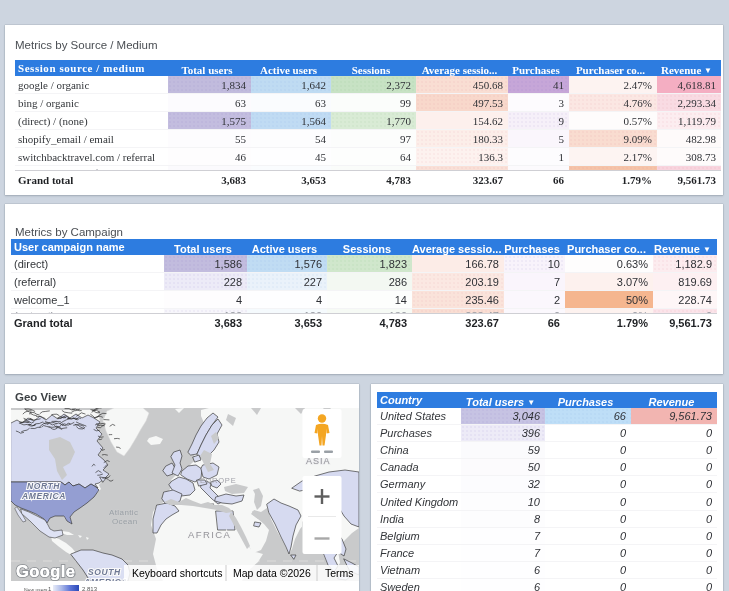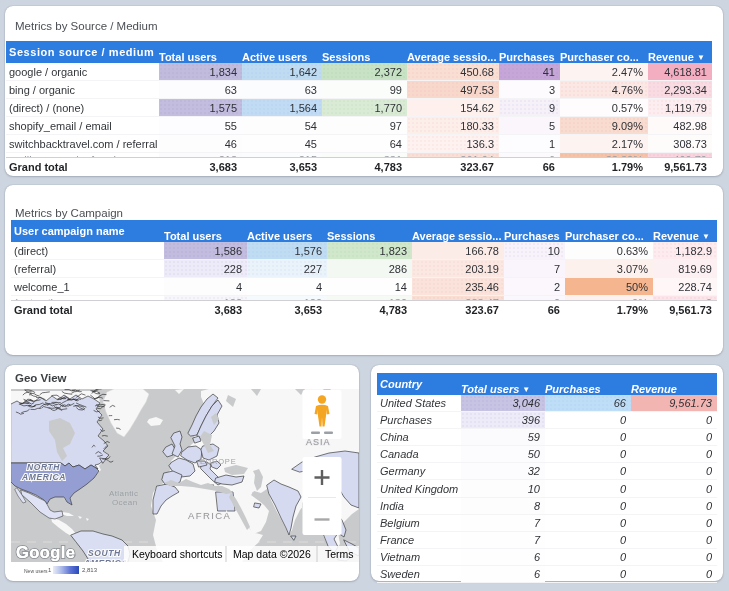--- a/index.html
+++ b/index.html
@@ -1,41 +1,41 @@
 <!DOCTYPE html>
 <html><head>
 <meta charset="utf-8">
 <style>
 * { margin:0; padding:0; box-sizing:border-box; }
 html,body { width:729px; height:591px; background:#cdd5e0; font-family:"Liberation Sans",sans-serif; overflow:hidden; }
-.panel { position:absolute; background:#fff; border-radius:8px; box-shadow:0 0 1px rgba(70,80,95,.55), 0 1px 2px rgba(70,80,95,.25); }
+.panel { position:absolute; background:#fff; border-radius:0; box-shadow:0 0 1px rgba(70,80,95,.55), 0 1px 2px rgba(70,80,95,.25);margin-top:19px; }
 .ptitle { position:absolute; left:10px; font-size:11.5px; color:#4b4f54; }
 table { border-collapse:separate; border-spacing:0; table-layout:fixed; position:absolute; }
-th { background:#2d7ce0; color:#fff; font-weight:bold; font-size:11px; text-align:left; padding:10px 5px 0 0; height:14.5px; white-space:nowrap; overflow:hidden; }
+th { background:#2d7ce0; color:#fff; font-weight:bold; font-size:11px; text-align:center; padding:4px 5px 0 0; height:14.5px; white-space:nowrap; overflow:hidden; }
 th.dim { text-align:left; padding:0 0 0 3px; }
 td { font-size:11px; color:#2f3136; text-align:right; padding:0 5px 0 0; height:18.05px; white-space:nowrap; overflow:hidden; border-bottom:1px solid #f4f4f6; }
 td.dim { text-align:left; padding:0 0 0 3px; color:#33363a; }
 tr.cut td { height:4px; max-height:4px; padding:0 5px 0 0; border-bottom:none; color:#55585c; }
 tr.cut td div { height:4px; overflow:hidden; line-height:14px; color:#9699a0; }
 tr.cut td.dim div { padding-left:3px; }
 tr.gt td { font-weight:bold; color:#1f2124; border-top:1px solid #cfcfd4; border-bottom:none; height:18px; }
 .dots { background-image:radial-gradient(circle, rgba(123,105,190,0.10) 0.6px, rgba(0,0,0,0) 0.9px); background-size:4px 4px; }
 .dotr { background-image:radial-gradient(circle, rgba(225,120,140,0.11) 0.6px, rgba(0,0,0,0) 0.9px); background-size:4px 4px; }
 .dotb { background-image:radial-gradient(circle, rgba(100,150,220,0.09) 0.6px, rgba(0,0,0,0) 0.9px); background-size:4px 4px; }
 .dotg { background-image:radial-gradient(circle, rgba(110,180,110,0.10) 0.6px, rgba(0,0,0,0) 0.9px); background-size:4px 4px; }
 .arr { font-size:8px; position:relative; top:-1px; }
 .ctab td { height:17.1px; }
 .ctab th { height:13.7px; }
 </style>
 </head>
 <body>
 
 <div class="panel" style="left:5px; top:6px; width:718px; height:170px;">
   <div class="ptitle" style="top:14px;">Metrics by Source / Medium</div>
-  <table style="left:1px; top:35px; width:706px;">
+  <table style="left:10px; top:35px; width:706px;font-family:Liberation Serif, serif;">
     <colgroup>
         <col style="width:153px">
         <col style="width:83px">
         <col style="width:80px">
         <col style="width:85px">
         <col style="width:92px">
         <col style="width:61px">
         <col style="width:88px">
         <col style="width:64px">
       </colgroup>

